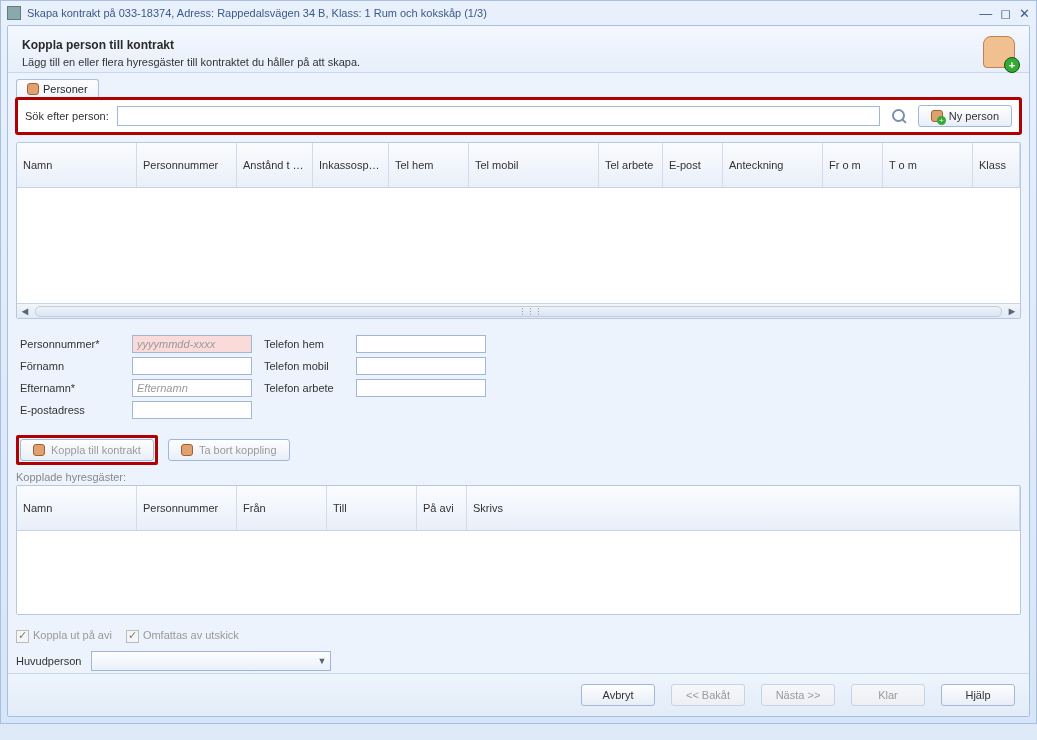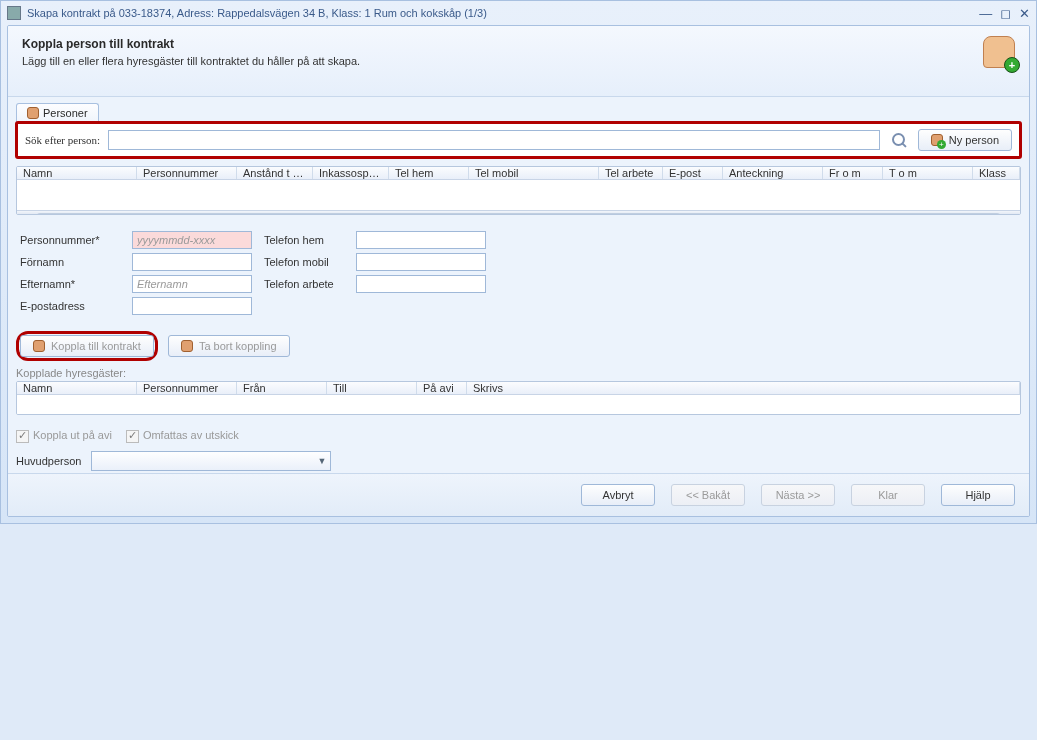--- a/index.html
+++ b/index.html
@@ -4,21 +4,21 @@
 <style>
   * { box-sizing: border-box; }
   body {
     margin: 0; padding: 0;
     font-family: Tahoma, Arial, sans-serif;
     font-size: 11px;
     background: #dfeaf8;
     color: #333;
   }
   .window {
-    width: 1037px; height: 524px;
+    width: 1037px; height: 724px;
     background: linear-gradient(#e8f0fb, #d6e5f7);
     border: 1px solid #a8c0e0;
     position: relative;
     display: flex; flex-direction: column;
   }
   .titlebar {
     height: 24px;
     display: flex; align-items: center; justify-content: space-between;
     padding: 0 6px;
     color: #3a5a8a; font-weight: normal;
@@ -32,23 +32,23 @@
   .inner-frame {
     margin: 0 6px 6px 6px;
     flex:1;
     border:1px solid #a8c0e0;
     background:#ecf3fc;
     border-radius:2px;
     display:flex; flex-direction:column;
     overflow:hidden;
   }
   .header-panel {
-    padding:10px 14px 28px 14px;
+    padding:10px 14px 4px 14px;
     border-bottom:1px solid #c8d8ec;
-    display:flex; justify-content:space-between; align-items:center;
+    display:flex; justify-content:space-between; align-items:flex-end;
     background:linear-gradient(#f4f8fe,#e6effb);
   }
   .header-panel h2 { margin:0 0 4px 0; font-size:12px; color:#2a2a2a; font-weight:bold; }
   .header-panel p { margin:0; color:#333; }
   .person-icon-lg {
     width:32px; height:32px; background:#f0c090;
     border-radius:8px 8px 4px 4px;
     position:relative;
     border:1px solid #c08050;
   }
@@ -75,21 +75,21 @@
   }
   .search-panel{
     margin:0 8px; padding:6px 8px;
     background:#fff;
     border:1px solid #a8c0e0;
     border-radius:2px;
     display:flex; align-items:center; gap:8px;
     outline:3px solid #b00000;
     outline-offset:-2px;
   }
-  .search-panel label{ white-space:nowrap;font-family:Liberation Serif, serif; }
+  .search-panel label{ white-space:nowrap; }
   .search-input{
     flex:1; height:20px; border:1px solid #9fb8d8; padding:0 4px;
     background:#fff;
   }
   .icon-btn{
     width:22px;height:22px;display:inline-flex;align-items:center;justify-content:center;
     cursor:pointer;
   }
   .mag{
     width:14px;height:14px;position:relative;
@@ -109,21 +109,21 @@
   .grid{
     margin:8px; border:1px solid #b6c7de; background:#fff;
     border-radius:2px; overflow:hidden;
     display:flex; flex-direction:column;
   }
   .grid-head{
     display:flex; background:linear-gradient(#fbfcfe,#e9eff9);
     border-bottom:1px solid #c8d4e6;
   }
   .gh{
-    padding:0 6px; border-right:1px solid #d0dceb;
+    padding:16px 6px; border-right:1px solid #d0dceb;
     color:#333; white-space:nowrap; overflow:hidden; text-overflow:ellipsis;
   }
   .grid-body{
     height:118px; background:#fff;
   }
   .grid-body2{ height:86px; }
   .grid-scroll{
     height:16px; background:linear-gradient(#f2f5fa,#e2e9f4);
     border-top:1px solid #c8d4e6;
     position:relative;
@@ -152,21 +152,21 @@
   .form-area input{
     height:18px; border:1px solid #9fb8d8; padding:0 4px; width:100%;
     background:#fff; font-size:11px;
   }
   .form-area input.pink{ background:#fbdada; }
   .form-area input::placeholder{ color:#9a9a9a; font-style:italic; }
   .action-row{
     margin:8px 8px 2px 8px; display:flex; gap:10px; align-items:center;
   }
   .highlight-box{
-    border:3px solid #b00000; padding:1px; border-radius:12px;
+    border:3px solid #b00000; padding:1px; border-radius:2px;
   }
   .disabled{ color:#9a9a9a !important; }
   .section-label{ margin:4px 8px 0 8px; color:#888; }
   .checkbox-row{
     margin:6px 8px 8px 8px; display:flex; gap:14px; align-items:center; color:#999;
   }
   .cb{
     width:13px;height:13px;border:1px solid #bbb;background:#f5f5f5;position:relative;display:inline-block;margin-right:4px;vertical-align:middle;
   }
   .cb.checked::after{content:"✓";position:absolute;left:1px;top:-2px;color:#7a7a7a;font-size:11px;}

